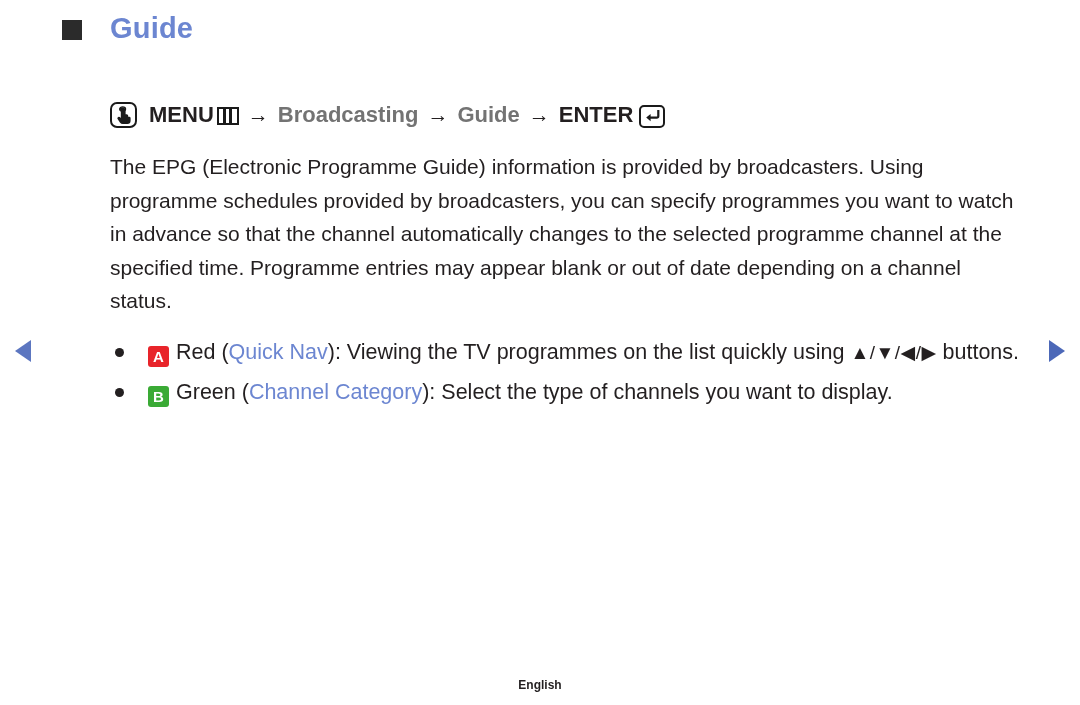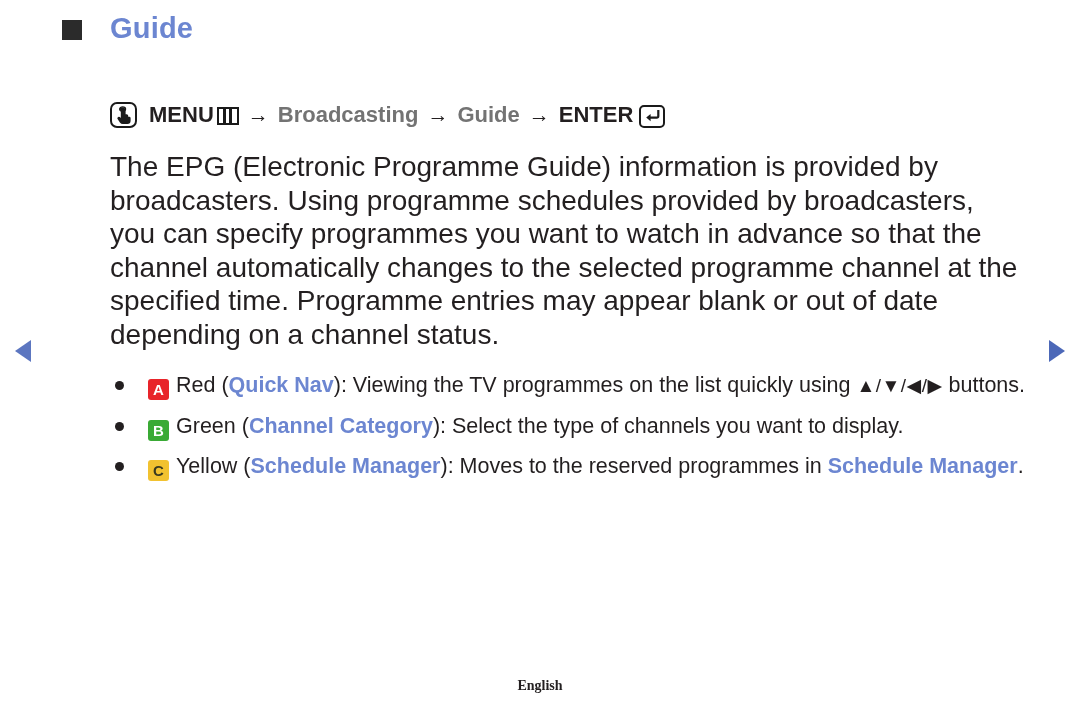--- a/index.html
+++ b/index.html
@@ -141,21 +141,21 @@
     border-radius: 5px;
     box-sizing: border-box;
     margin-left: 6px;
     position: relative;
     top: 1px;
     flex: 0 0 auto;
   }
 
   
   .para {
-    font-size: 28px;
+    font-size: 21px;
     line-height: 33.5px;
     color: #231f20;
     margin: 0 0 18px 0;
     max-width: 915px;
   }
 
   
   .bullet-list { margin: 0; padding: 0; list-style: none; }
   .bullet-item {
     display: flex;
@@ -169,21 +169,21 @@
     background: #231f20;
     flex: 0 0 auto;
     margin: 12px 24px 0 5px;
   }
   .bullet-text {
     font-size: 21.5px;
     line-height: 33.5px;
     color: #231f20;
     flex: 1 1 auto;
   }
-  .blue { color: #6c86d1; font-weight: bold; }
+  .blue { color: #6c86d1; font-weight: normal; }
   .blue-strong { color: #6c86d1; font-weight: bold; }
 
   
   .key-badge {
     display: inline-block;
     width: 21px;
     height: 21px;
     border-radius: 3px;
     font-size: 15px;
     font-weight: bold;
@@ -199,24 +199,23 @@
 
   .dirs { font-size: 19px; letter-spacing: 0.5px; }
 
   
   .footer {
     position: absolute;
     left: 0;
     right: 0;
     top: 678px;
     text-align: center;
-    font-size: 14px;
-    font-weight: bold;
-    color: #231f20;
-    font-family: Liberation Serif, serif;
+    font-size: 12px;
+    font-weight: bold;
+    color: #231f20;
   }
 </style>
 </head>
 <body>
 
 <div class="page">
 
   <div class="nav-arrow prev"></div>
 
   <div class="nav-arrow next"></div>
@@ -270,23 +269,19 @@
       <li class="bullet-item">
         <span class="bullet-dot"></span>
         <span class="bullet-text"><span class="key-badge key-a">A</span><span>Red (</span><span class="blue">Quick Nav</span><span>): Viewing the TV programmes on the list quickly using </span><span class="dirs">▲/▼/◀/▶</span><span> buttons.</span></span>
       </li>
 
       <li class="bullet-item">
         <span class="bullet-dot"></span>
         <span class="bullet-text"><span class="key-badge key-b">B</span><span>Green (</span><span class="blue">Channel Category</span><span>): Select the type of channels you want to display.</span></span>
       </li>
 
-      <li class="bullet-item">
-        <span class="bullet-dot"></span>
-        <span class="bullet-text"><span class="key-badge key-c">C</span><span>Yellow (</span><span class="blue">Schedule Manager</span><span>): Moves to the reserved programmes in </span><span class="blue-strong">Schedule Manager</span><span>.</span></span>
-      </li>
 
     </ul>
   </div>
 
   <div class="footer">English</div>
 
 </div>
 
 </body></html>

